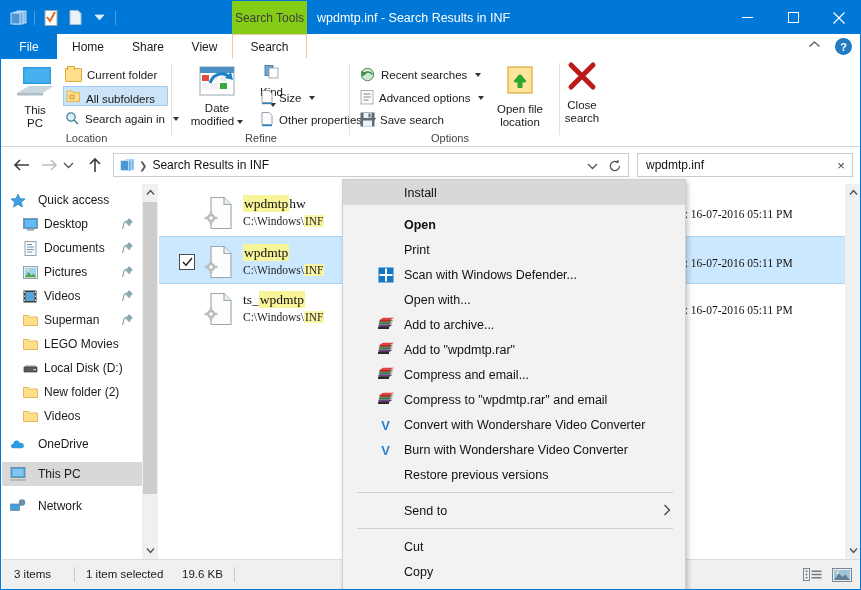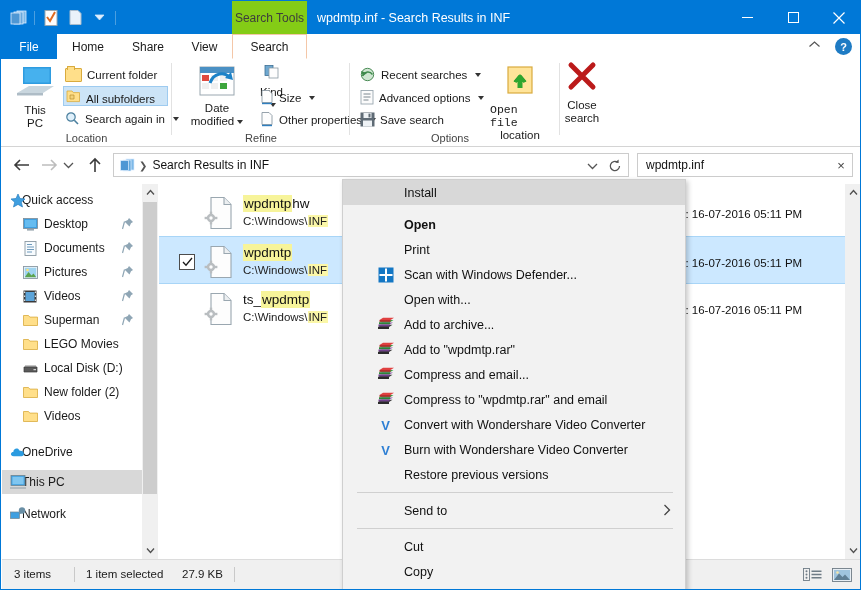--- a/index.html
+++ b/index.html
@@ -68,21 +68,21 @@
     background:#fff;border-bottom:1px solid #d4d4d4;
   }
   .rgroup{position:absolute;top:0;height:87px;}
   .rgroup .gsep{position:absolute;right:0;top:4px;width:1px;height:72px;background:#e2e2e2;}
   .glabel{
     position:absolute;bottom:2px;left:0;width:100%;text-align:center;
     font-size:11px;color:#444;
   }
   .bigbtn{
     position:absolute;display:flex;flex-direction:column;align-items:center;
-    justify-content:flex-start;font-size:11.5px;color:#1a1a1a;
+    justify-content:flex-start;font-size:11.5px;color:#1a1a1a;text-align:center;
     line-height:13px;
   }
   .smallitem{
     position:absolute;display:flex;align-items:center;gap:5px;
     font-size:11.5px;color:#1a1a1a;height:20px;white-space:nowrap;
   }
   .smallitem.sel{background:#cce4f7;border:1px solid #9ecbf0;box-sizing:border-box;padding-right:12px;align-items:flex-end;}
   .caret{width:0;height:0;border-left:3.5px solid transparent;border-right:3.5px solid transparent;border-top:4px solid #333;margin-left:3px;}
 
   
@@ -113,38 +113,38 @@
   .searchbox .sval{font-size:12px;color:#111;margin-left:8px;flex:1;}
   .searchbox .sclear{width:22px;display:flex;align-items:center;justify-content:center;color:#444;font-size:13px;}
 
   
   .navpane{
     position:absolute;left:1px;top:183px;width:140px;height:375px;
     background:#fff;overflow:hidden;
   }
   .navitem{
     position:relative;height:24px;display:flex;align-items:center;
-    font-size:12px;color:#1a1a1a;padding-left:20px;white-space:nowrap;
+    font-size:12px;color:#1a1a1a;padding-left:36px;white-space:nowrap;
   }
   .navitem .nico{position:absolute;left:8px;top:4px;width:16px;height:16px;display:flex;align-items:center;justify-content:center;}
   .navitem.indent{padding-left:42px;}
   .navitem.indent .nico{left:20px;}
   .navitem.sel{background:#d8d8d8;}
   .navitem .pin{position:absolute;right:8px;top:5px;width:12px;height:13px;}
   .navscroll{
     position:absolute;left:141px;top:183px;width:16px;height:375px;background:#f0f0f0;
   }
   .navscroll .arrow{height:17px;display:flex;align-items:center;justify-content:center;color:#606060;}
   .navscroll .thumb{position:absolute;left:1px;top:18px;width:14px;height:292px;background:#cdcdcd;}
 
   .listpane{
     position:absolute;left:158px;top:183px;width:686px;height:375px;
     background:#fff;overflow:hidden;
   }
-  .frow{position:relative;height:48px;}
+  .frow{position:relative;height:48px;font-family:Liberation Serif, serif;}
   .frow.sel{background:#cce8ff;border-top:1px solid #a8d5f7;border-bottom:1px solid #a8d5f7;box-sizing:border-box;}
   .fcheck{
     position:absolute;left:20px;top:17px;width:14px;height:14px;
     border:1px solid #4c4c4c;background:#fff;
     display:flex;align-items:center;justify-content:center;
   }
   .ficon{position:absolute;left:43px;top:8px;width:32px;height:34px;}
   .fname{position:absolute;left:84px;top:8px;font-size:13.5px;color:#111;}
   .fpath{position:absolute;left:84px;top:27px;font-size:11.5px;color:#222;}
   .hl{background:#f7f49a;padding:1px 1px;}
@@ -396,21 +396,21 @@
 
       <div class="bigbtn" style="left:140px;top:6px;width:60px;">
         <span class="ic">
           <svg width="36" height="33" viewBox="0 0 36 33">
             <rect x="6" y="2" width="24" height="26" fill="#ffe49a" stroke="#d9ab3e" stroke-width="1.2"></rect>
             <path d="M18 22 L18 13 M18 11 L13 17 M18 11 L23 17" stroke="#2a9b2a" stroke-width="3.4" fill="none"></path>
             <path d="M18 9 L11.5 17 L24.5 17 Z" fill="#2fa62f"></path>
             <rect x="15.5" y="16" width="5" height="7" fill="#2fa62f"></rect>
           </svg>
         </span>
-        <span style="margin-top:2px;font-family:Liberation Mono, monospace;">Open file</span>
+        <span style="margin-top:2px;">Open file</span>
         <span>location</span>
       </div>
 
       <div class="bigbtn" style="left:206px;top:2px;width:52px;">
         <span class="ic">
           <svg width="34" height="33" viewBox="0 0 34 33">
             <path d="M6 4 L28 26 M28 4 L6 26" stroke="#bb1a1a" stroke-width="5" stroke-linecap="round"></path>
           </svg>
         </span>
         <span style="margin-top:2px;">Close</span>
@@ -604,21 +604,21 @@
 
     <div class="navitem indent">
       <span class="nico">
         <svg width="15" height="13" viewBox="0 0 15 13">
             <path d="M0.5 1.5 h5 l1.3 1.6 h7.7 v8.4 h-14 z" fill="#ffdf8a" stroke="#d9ab3e" stroke-width="0.8"></path>
           </svg>
       </span>
       <span>Videos</span>
     </div>
 
-    <div class="navitem" style="margin-top:12px;text-align:right;">
+    <div class="navitem" style="margin-top:4px;text-align:right;">
       <span class="nico">
         <svg width="17" height="12" viewBox="0 0 17 12">
             <path d="M4 10.5 C1.6 10.5 0.4 8.8 1.2 7.2 C1.7 6.2 2.9 5.8 3.5 5.9 C3.6 3.6 5.6 2 7.6 2.4 C9 2.7 9.9 3.8 10.2 4.8 C12.3 4.2 14.6 5.6 14.8 7.7 C15 9.4 13.7 10.5 12.2 10.5 Z" fill="#2b9be0"></path>
           </svg>
       </span>
       <span>OneDrive</span>
     </div>
 
     <div class="navitem sel" style="margin-top:6px;">
       <span class="nico">
@@ -874,21 +874,21 @@
     </div>
 
     <div class="msep"></div>
 
   </div>
 
   <div class="statusbar">
     <span class="stext" style="left:12px;">3 items</span>
     <span class="sdiv" style="left:72px;"></span>
     <span class="stext" style="left:84px;">1 item selected</span>
-    <span class="stext" style="left:180px;">27.9 KB</span>
+    <span class="stext" style="left:180px;">19.6 KB</span>
     <span class="sdiv" style="left:232px;"></span>
 
     <div class="viewbtns">
       <div class="viewbtn">
         <svg width="20" height="16" viewBox="0 0 20 16">
           <rect x="0.5" y="1.5" width="6" height="12" fill="none" stroke="#6f7c86" stroke-width="0.9"></rect>
           <circle cx="3.5" cy="4.2" r="1" fill="#6f7c86"></circle>
           <circle cx="3.5" cy="7.5" r="1" fill="#6f7c86"></circle>
           <circle cx="3.5" cy="10.8" r="1" fill="#6f7c86"></circle>
           <path d="M8.5 4.2 h10 M8.5 7.5 h10 M8.5 10.8 h10" stroke="#6f7c86" stroke-width="1.5"></path>

